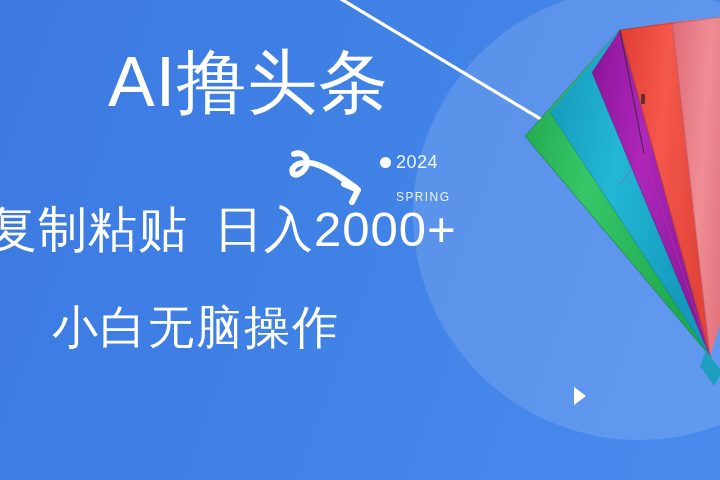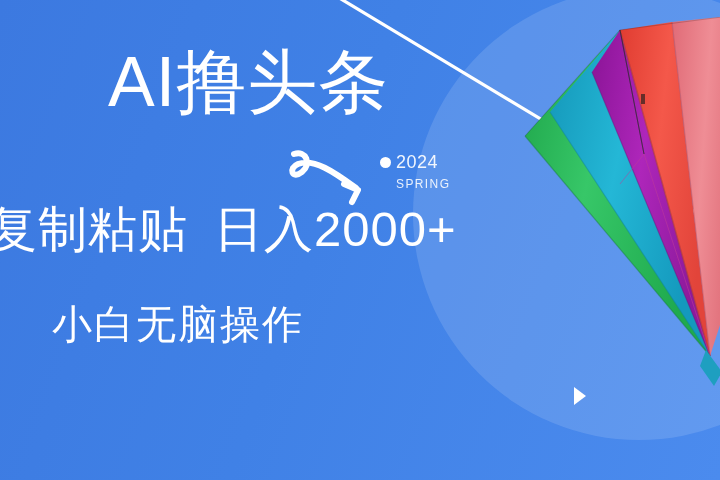--- a/index.html
+++ b/index.html
@@ -69,21 +69,21 @@
     color: #ffffff;
     white-space: nowrap;
     letter-spacing: 1px;
     font-weight: 400;
   }
   .subline-1 .gap { display: inline-block; width: 26px; }
   .subline-2 {
     position: absolute;
     left: 52px;
     top: 304px;
-    font-size: 40px;
+    font-size: 46px;
     line-height: 1;
     color: #ffffff;
     white-space: nowrap;
     letter-spacing: 2px;
     font-weight: 400;
   }
 
   
   .badge {
     position: absolute;
@@ -103,21 +103,21 @@
     border-radius: 50%;
     background: #ffffff;
     flex: 0 0 auto;
   }
   .badge-year {
     font-size: 18px;
     font-weight: 400;
     letter-spacing: 0.5px;
   }
   .badge-season {
-    margin-top: 7px;
+    margin-top: 20px;
     margin-left: 16px;
     font-size: 12px;
     letter-spacing: 1.4px;
     color: rgba(255, 255, 255, 0.88);
   }
 
   
   .doodle-arrow {
     position: absolute;
     left: 276px;

